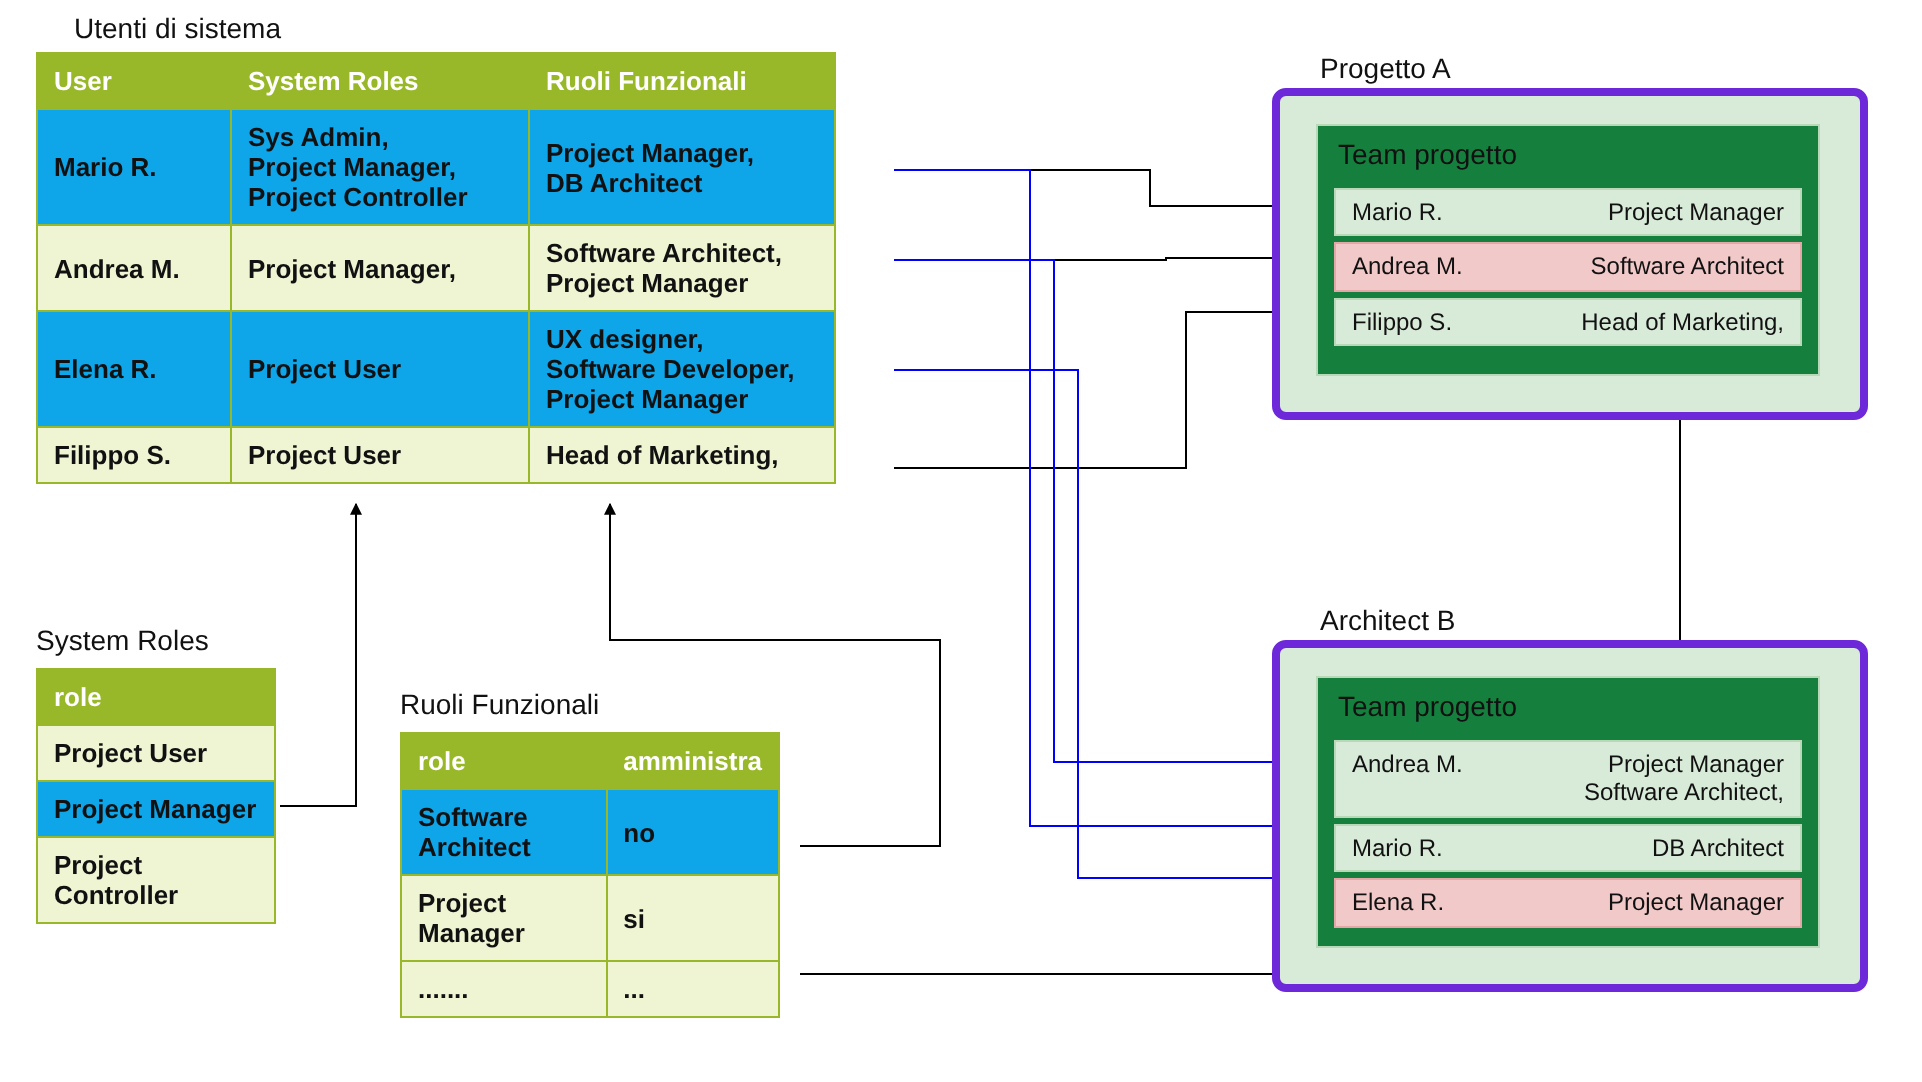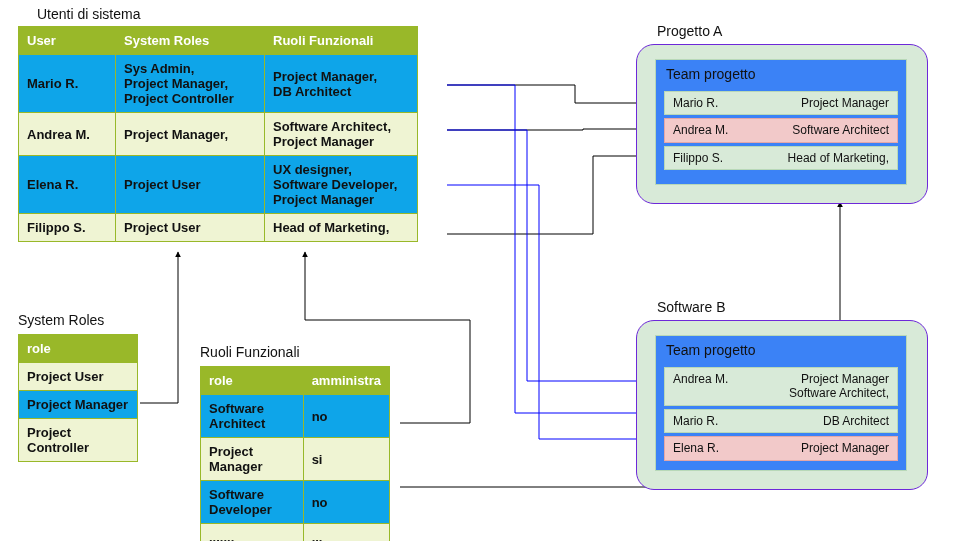--- a/index.html
+++ b/index.html
@@ -5,23 +5,23 @@
   html,body{margin:0;padding:0;font-family:Arial,Helvetica,sans-serif;font-size:13px;color:#111;}
   .canvas{position:relative;width:961px;height:541px;background:#fff;}
   svg.wires{position:absolute;inset:0;width:961px;height:541px;pointer-events:none;}
   .box-title{font-size:14px;position:absolute;}
   
   .tbl{position:absolute;border:1px solid #99b829;border-collapse:collapse;background:#0ea5e9;}
   .tbl th,.tbl td{border:1px solid #99b829;padding:6px 8px;text-align:left;vertical-align:middle;font-weight:bold;}
   .tbl th{background:#99b829;color:#fff;font-weight:bold;}
   .tbl .alt td{background:#eff4d3;}
   
-  .proj{position:absolute;border:1px solid #6d28d9;border-radius:18px;background:#d8ead8;}
+  .proj{position:absolute;border:4px solid #6d28d9;border-radius:7px;background:#d8ead8;}
   .proj .label{position:absolute;top:-22px;left:20px;font-size:14px;}
-  .team{position:absolute;border:1px solid #b8d8b8;background:#3b82f6;padding:28px 8px 8px;box-sizing:border-box;}
+  .team{position:absolute;border:1px solid #b8d8b8;background:#15803d;padding:28px 8px 8px;box-sizing:border-box;}
   .team-title{position:absolute;top:6px;left:10px;font-size:14px;}
   .member{margin:3px 0;padding:4px 8px;border:1px solid #b8d8b8;display:flex;justify-content:space-between;font-size:12px;}
   .mg{background:#d8ead8;}
   .mr{background:#f2c9c9;border-color:#e4a7a7;}
   .mrole{text-align:right;white-space:pre-line;line-height:1.2;}
 </style>
 </head>
 <body>
 <div class="canvas">
 
@@ -111,24 +111,20 @@
     <th>amministra</th>
   </tr>
   <tr>
           <td>Software Architect</td>
           <td>no</td>
         </tr>
   <tr class="alt">
           <td>Project Manager</td>
           <td>si</td>
         </tr>
-  <tr>
-          <td>Software Developer</td>
-          <td>no</td>
-        </tr>
   <tr class="alt">
           <td>.......</td>
           <td>...</td>
         </tr>
 </tbody>
     </table>
 
 <div class="proj" style="left:636px;top:44px;width:290px;height:158px;">
   <div class="label">Progetto A</div>
   <div class="team" style="left:18px;top:14px;width:252px;height:126px;">
@@ -142,21 +138,21 @@
           <span class="mrole">Software Architect</span>
         </div>
     <div class="member mg">
           <span>Filippo S.</span>
           <span class="mrole">Head of Marketing,</span>
         </div>
   </div>
 </div>
 
 <div class="proj" style="left:636px;top:320px;width:290px;height:168px;">
-  <div class="label">Software B</div>
+  <div class="label">Architect B</div>
   <div class="team" style="left:18px;top:14px;width:252px;height:136px;">
     <div class="team-title">Team progetto</div>
     <div class="member mg">
           <span>Andrea M.</span>
           <span class="mrole">Project Manager
 Software Architect,</span>
         </div>
     <div class="member mg">
           <span>Mario R.</span>
           <span class="mrole">DB Architect</span>

